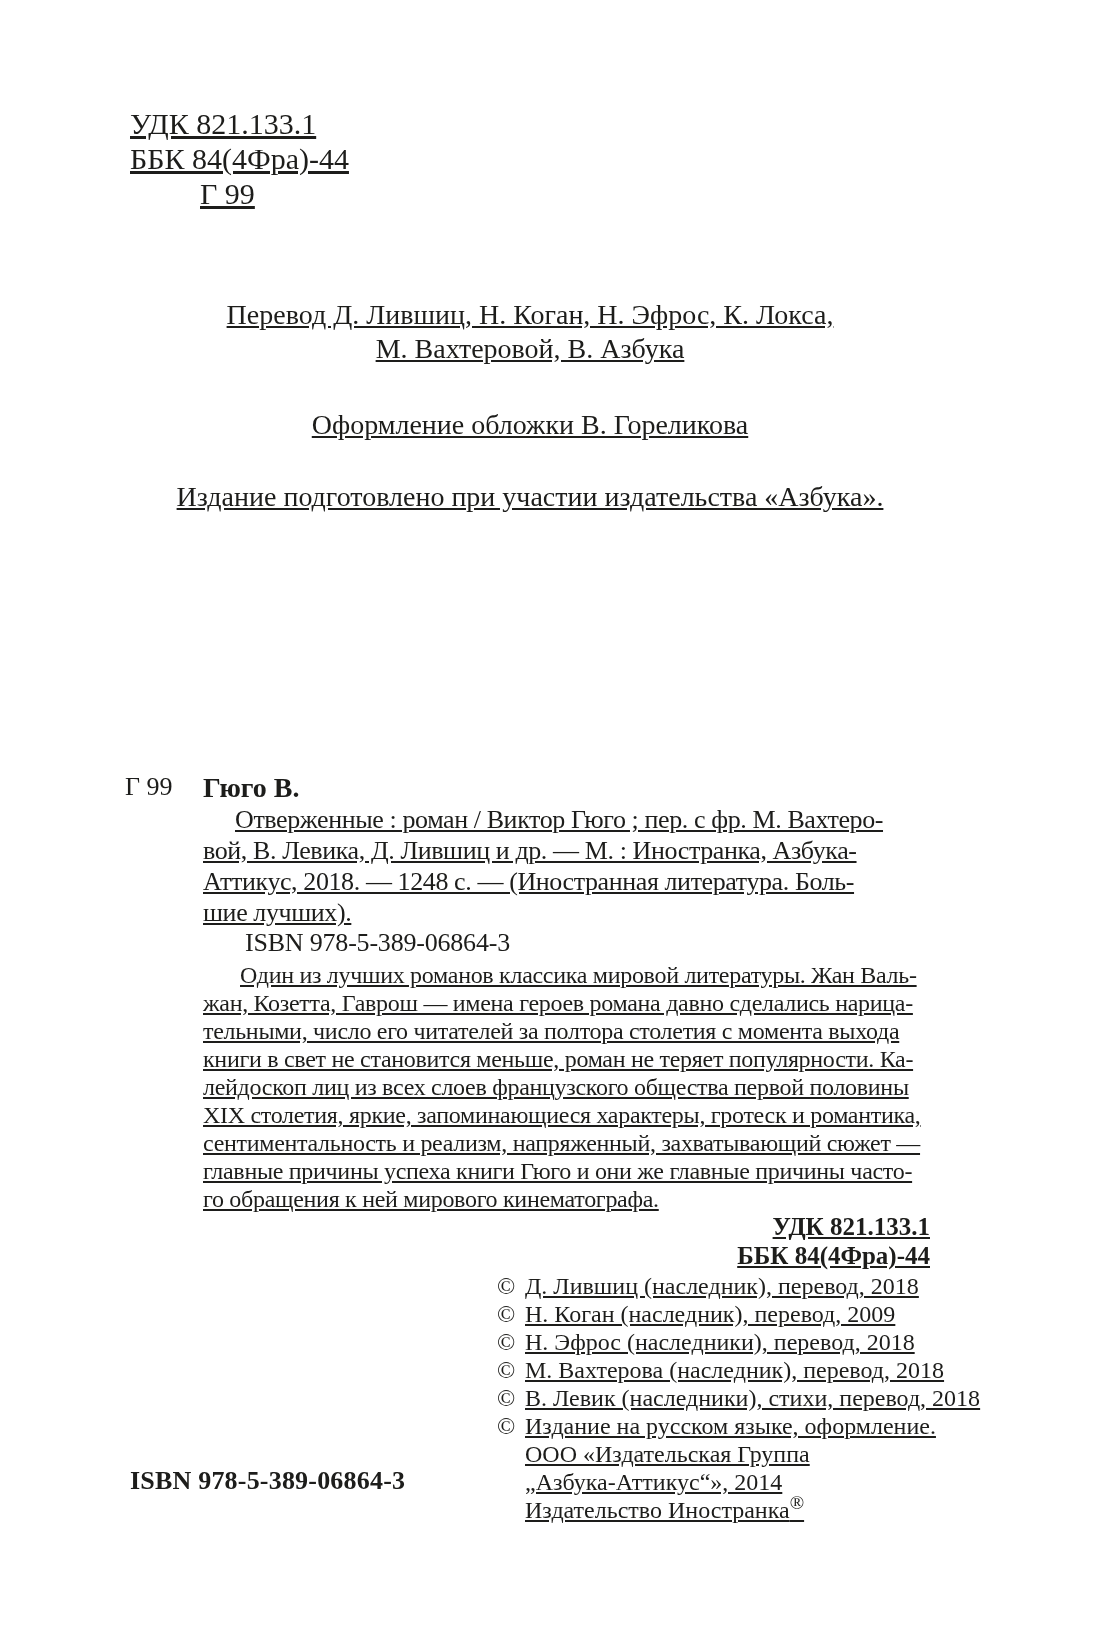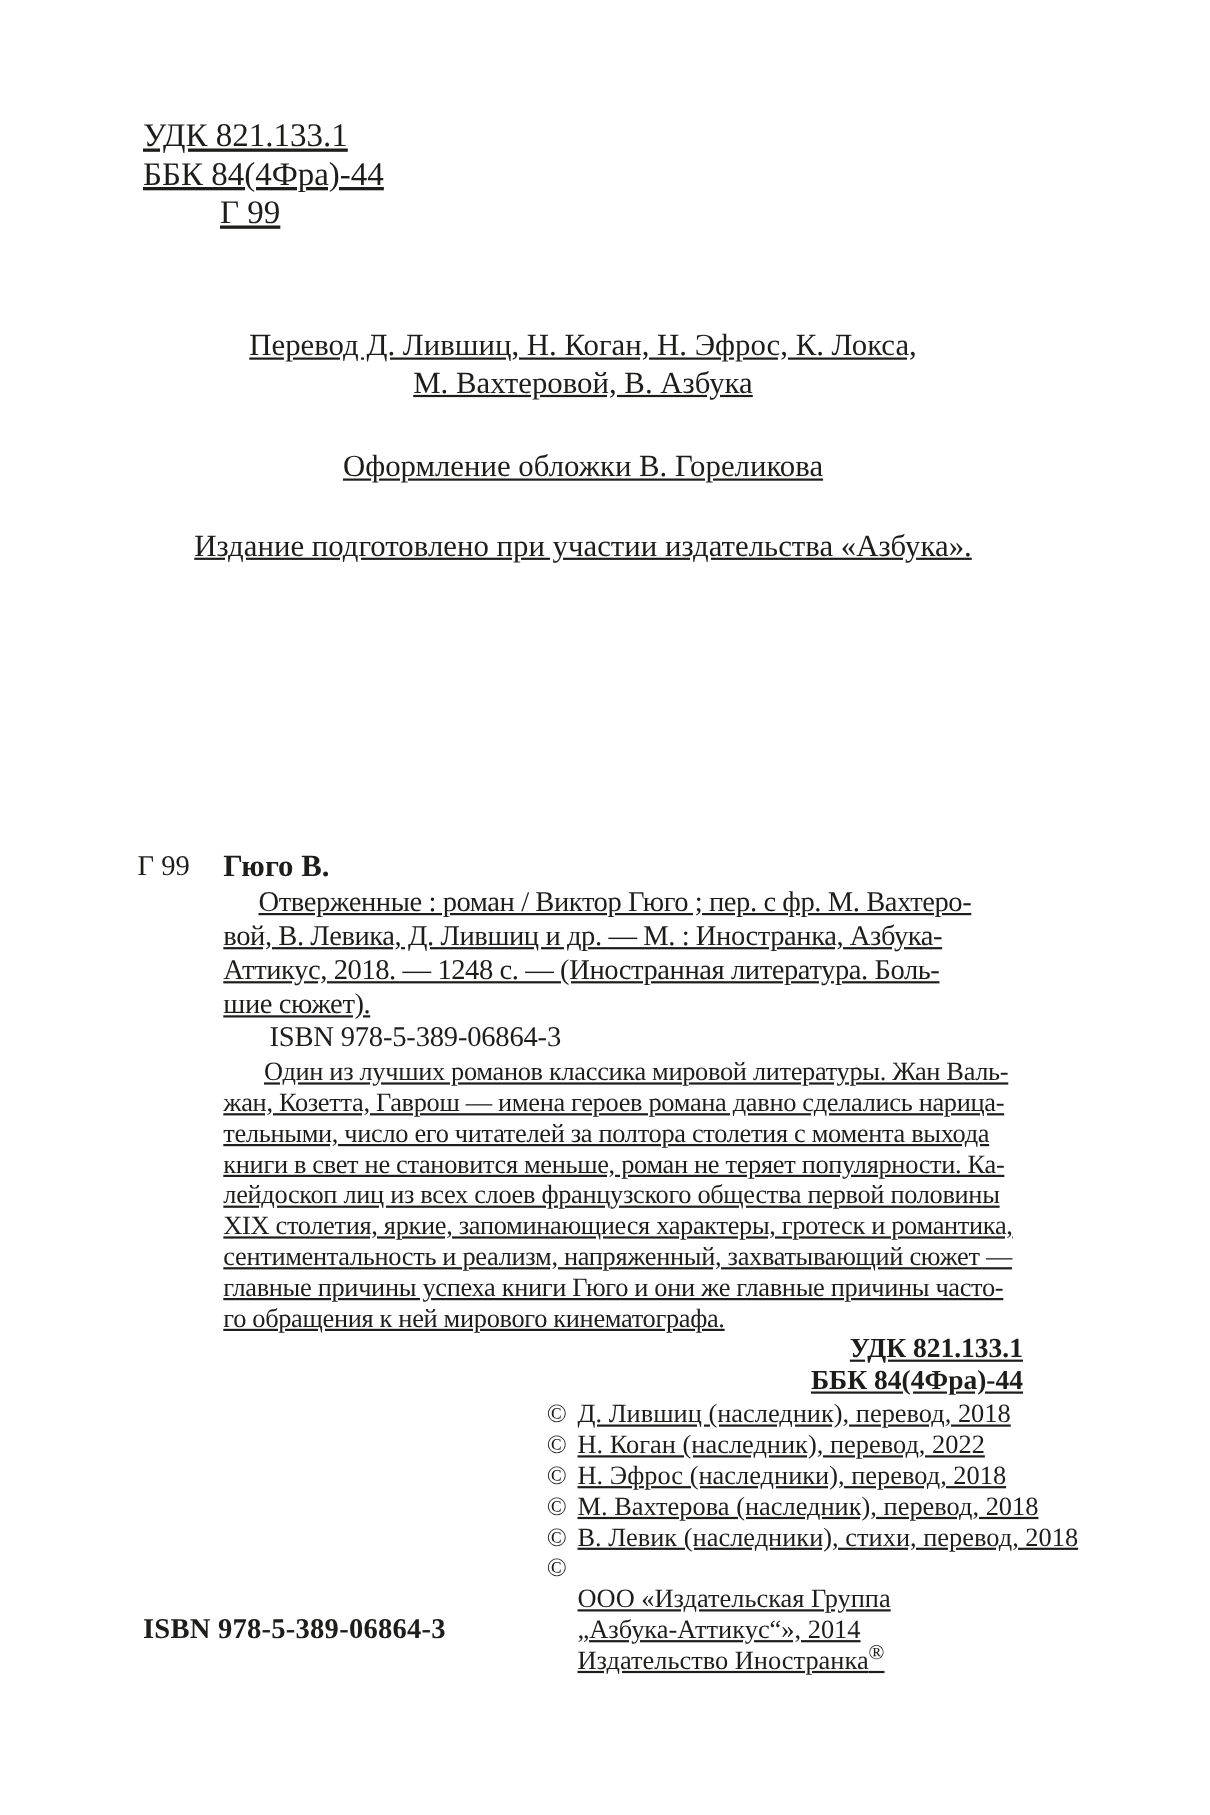--- a/index.html
+++ b/index.html
@@ -106,21 +106,21 @@
   </div>
 
   <div class="card card-author">Гюго В.</div>
 
   <div class="card-sign">Г 99</div>
 
   <div class="card card-description">
     <div class="line indent-first">Отверженные : роман / Виктор Гюго ; пер. с фр. М. Вахтеро-</div>
     <div class="line">вой, В. Левика, Д. Лившиц и др. — М. : Иностранка, Азбука-</div>
     <div class="line">Аттикус, 2018. — 1248 с. — (Иностранная литература. Боль-</div>
-    <div class="line">шие сюжет).</div>
+    <div class="line">шие лучших).</div>
   </div>
 
   <div class="card card-isbn">ISBN 978-5-389-06864-3</div>
 
   <div class="card card-annotation">
     <div class="line indent-first">Один из лучших романов классика мировой литературы. Жан Валь-</div>
     <div class="line">жан, Козетта, Гаврош — имена героев романа давно сделались нарица-</div>
     <div class="line">тельными, число его читателей за полтора столетия с момента выхода</div>
     <div class="line">книги в свет не становится меньше, роман не теряет популярности. Ка-</div>
     <div class="line">лейдоскоп лиц из всех слоев французского общества первой половины</div>
@@ -135,36 +135,37 @@
     <div class="line">ББК 84(4Фра)-44</div>
   </div>
 
   <div class="copyrights">
     <div class="c-row">
       <span class="c-sym">©</span>
       <span class="line">Д. Лившиц (наследник), перевод, 2018</span>
     </div>
     <div class="c-row">
       <span class="c-sym">©</span>
-      <span class="line">Н. Коган (наследник), перевод, 2022</span>
+      <span class="line">Н. Коган (наследник), перевод, 2009</span>
     </div>
     <div class="c-row">
       <span class="c-sym">©</span>
       <span class="line">Н. Эфрос (наследники), перевод, 2018</span>
     </div>
     <div class="c-row">
       <span class="c-sym">©</span>
       <span class="line">М. Вахтерова (наследник), перевод, 2018</span>
     </div>
     <div class="c-row">
       <span class="c-sym">©</span>
       <span class="line">В. Левик (наследники), стихи, перевод, 2018</span>
     </div>
     <div class="c-row">
       <span class="c-sym">©</span>
+      <span class="line">Издание на русском языке, оформление.</span>
     </div>
     <div class="c-row">
       <span class="c-sym"></span>
       <span class="line">ООО «Издательская Группа</span>
     </div>
     <div class="c-row">
       <span class="c-sym"></span>
       <span class="line">„Азбука-Аттикус“», 2014</span>
     </div>
     <div class="c-row">

